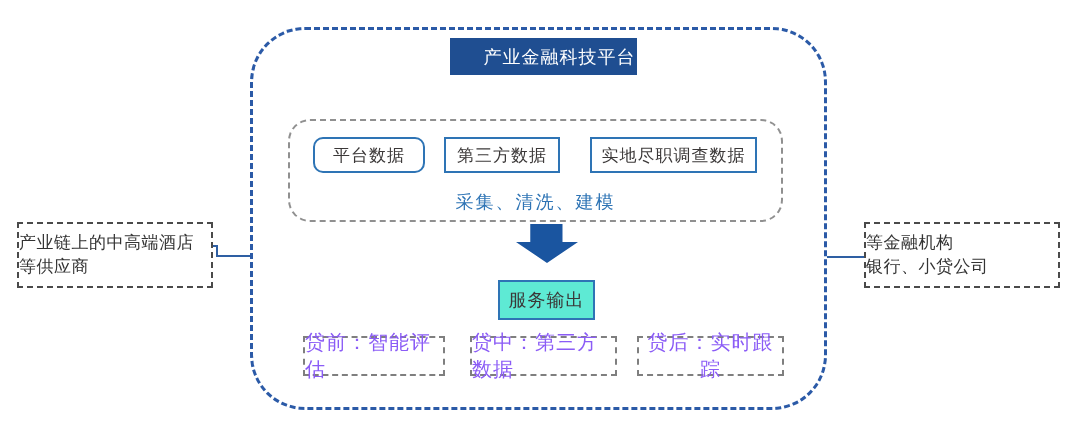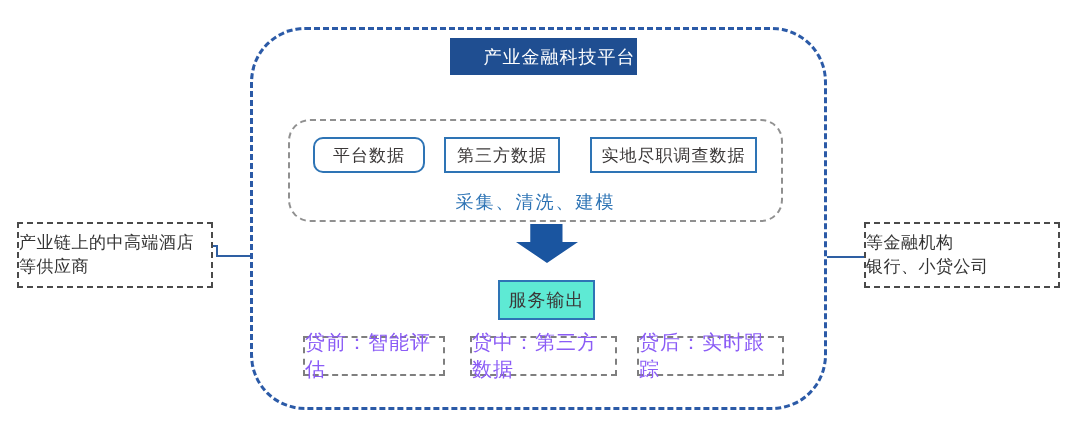--- a/index.html
+++ b/index.html
@@ -89,21 +89,21 @@
     top: 336px; height: 40px;
     border: 2px dashed #7f7f7f;
     background: #ffffff;
     color: #8b5cf6;
     font-size: 20px;
     display: flex; align-items: center; justify-content: center;
     letter-spacing: 1px;
   }
   .service-box.s1 { left: 303px; width: 142px; }
   .service-box.s2 { left: 470px; width: 147px; }
-  .service-box.s3 { left: 637px; width: 147px; }
+  .service-box.s3 { left: 637px; width: 147px; text-align: center; }
   .side-box {
     position: absolute;
     top: 222px;
     width: 196px; height: 66px;
     border: 2px dashed #4a4a4a;
     background: #ffffff;
     color: #333333;
     font-size: 17px;
     line-height: 24px;
     display: flex; flex-direction: column;

